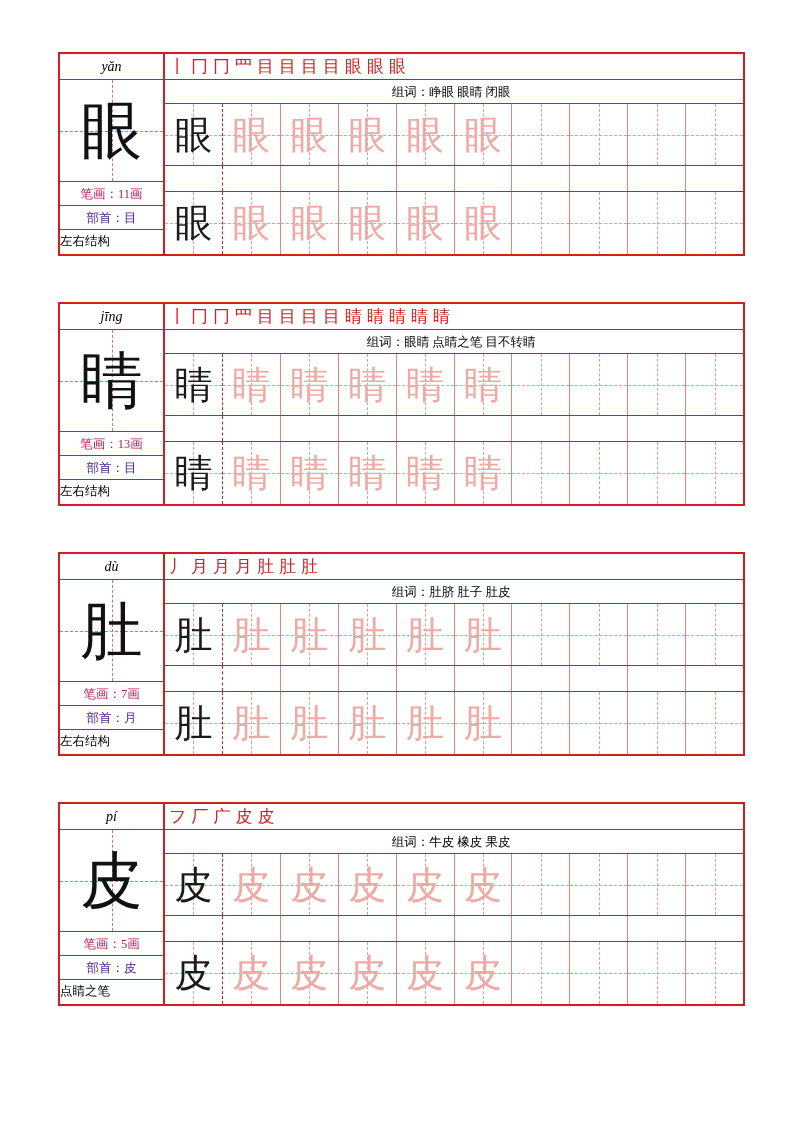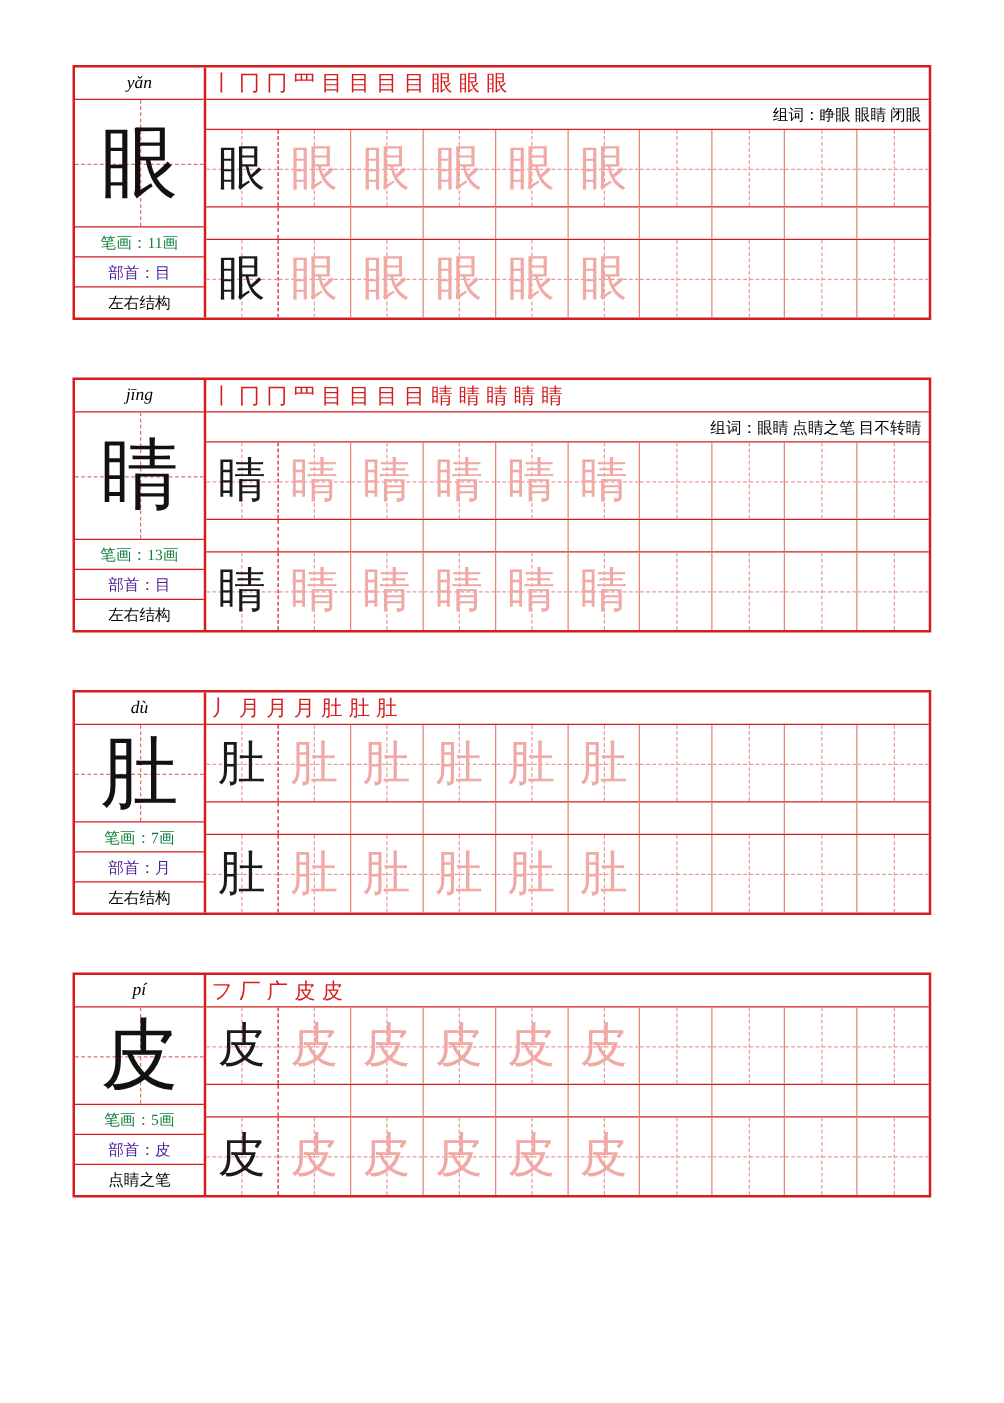--- a/index.html
+++ b/index.html
@@ -67,34 +67,35 @@
   .guide-v{
     position:absolute;top:0;bottom:0;left:50%;
     border-left:1px dashed #e4706a;
     z-index:1;
   }
   .strokes-row{
     height:24px;line-height:24px;
     text-align:center;font-size:12.5px;
     border-bottom:1.5px solid #d61d1d;
     box-sizing:border-box;
-    color:#15803d;
+    color:#be185d;
   }
   .radical-row{
     height:24px;line-height:24px;
     text-align:center;font-size:12.5px;
     border-bottom:1.5px solid #d61d1d;
     box-sizing:border-box;
     color:#4c1d95;
   }
   .structure-row{
     height:24px;line-height:24px;
-    text-align:center;font-size:12.5px;
+    text-align:left;font-size:12.5px;
     box-sizing:border-box;
     color:#000;
+    font-family:Liberation Mono, monospace;
   }
   
   .right-col{flex:1;display:flex;flex-direction:column;box-sizing:border-box;}
   .stroke-order{
     height:26px;
     border-bottom:1.5px solid #d61d1d;
     box-sizing:border-box;
     white-space:nowrap;
     overflow:hidden;
     padding-left:4px;
@@ -102,21 +103,21 @@
     color:#d61d1d;
     font-size:17px;
     letter-spacing:2px;
     font-family:"Liberation Serif", serif;
   }
   .stroke-order span{margin-right:3px;line-height:1;}
   .words-row{
     height:24px;
     border-bottom:1.5px solid #d61d1d;
     box-sizing:border-box;
-    text-align:right;
+    text-align:center;
     padding-right:6px;
     font-size:12.5px;
     line-height:24px;
     color:#000;
     white-space:nowrap;
     overflow:hidden;
   }
   .cell{
     flex:1 1 0;
     position:relative;
@@ -460,20 +461,21 @@
       <div class="right-col">
         <div class="stroke-order">
           <span>丿</span>
           <span>月</span>
           <span>月</span>
           <span>月</span>
           <span>肚</span>
           <span>肚</span>
           <span>肚</span>
         </div>
+        <div class="words-row">组词：肚脐  肚子  肚皮</div>
         <div class="prac-row row-border-strong">
           <div class="cell first-cell-sep">
               <div class="mid-h"></div>
               <div class="mid-v"></div>
               <div class="ch solid">肚</div>
             </div>
           <div class="cell">
               <div class="mid-h"></div>
               <div class="mid-v"></div>
               <div class="ch trace">肚</div>
@@ -593,20 +595,21 @@
         <div class="structure-row">点睛之笔</div>
       </div>
       <div class="right-col">
         <div class="stroke-order">
           <span>フ</span>
           <span>厂</span>
           <span>广</span>
           <span>皮</span>
           <span>皮</span>
         </div>
+        <div class="words-row">组词：牛皮  橡皮  果皮</div>
         <div class="prac-row row-border-strong">
           <div class="cell first-cell-sep">
               <div class="mid-h"></div>
               <div class="mid-v"></div>
               <div class="ch solid">皮</div>
             </div>
           <div class="cell">
               <div class="mid-h"></div>
               <div class="mid-v"></div>
               <div class="ch trace">皮</div>

